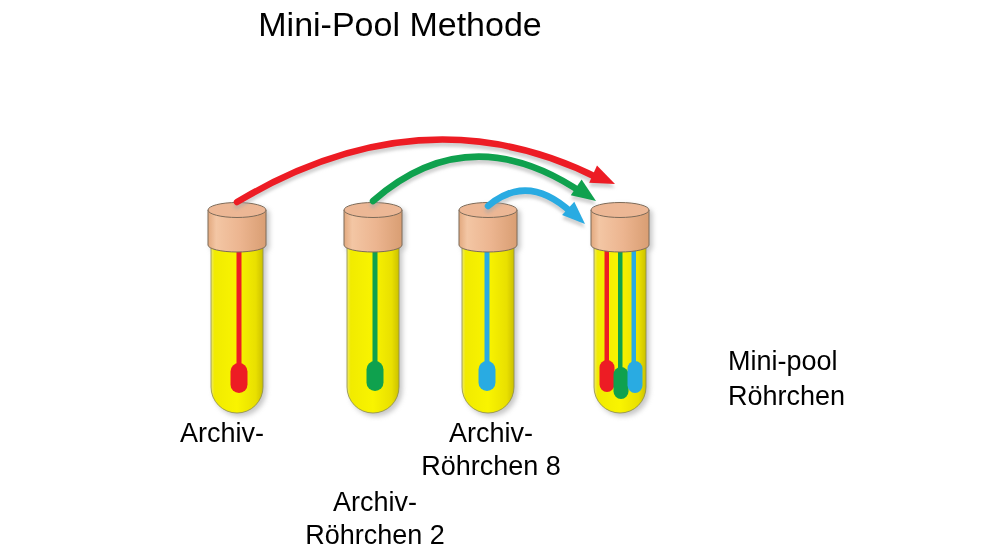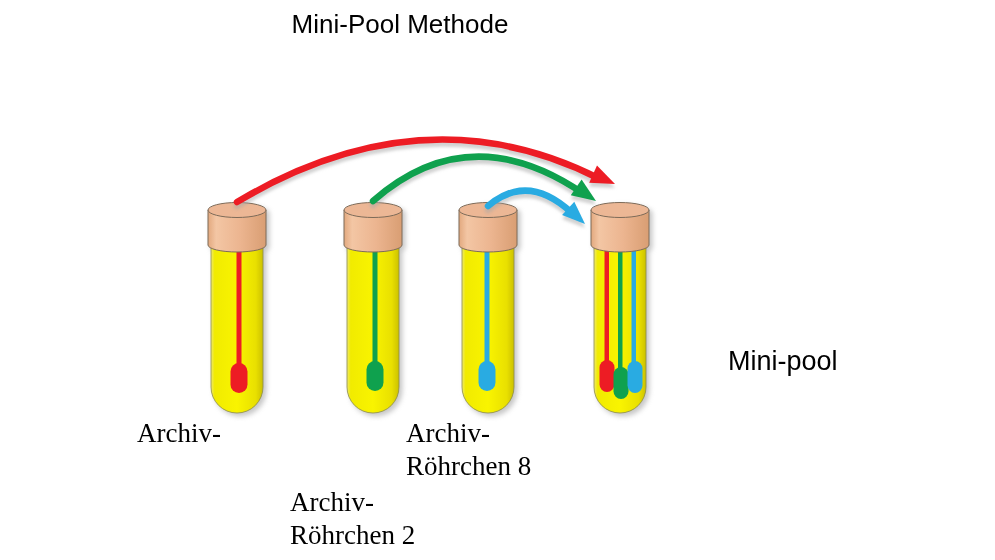--- a/index.html
+++ b/index.html
@@ -9,35 +9,34 @@
     position: relative;
     overflow: hidden;
     font-family: "Liberation Sans", "DejaVu Sans", sans-serif;
     color: #000;
   }
   #diagram-svg { position: absolute; left: 0; top: 0; }
   .page-title {
     position: absolute;
     left: 0; top: 2px; width: 800px;
     text-align: center;
-    font-size: 26px;
+    font-size: 34px;
     line-height: 44px;
     font-weight: 400;
     letter-spacing: 0px;
     color: #000;
     white-space: nowrap;
   }
   .tube-label {
     position: absolute;
     width: 170px;
-    text-align: left;
+    text-align: center;
     font-size: 27px;
     line-height: 33px;
     color: #000;
-    font-family: Liberation Serif, serif;
   }
   .tube-label.l1 { left: 137px; top: 417px; }
   .tube-label.l2 { left: 290px; top: 486px; }
   .tube-label.l3 { left: 406px; top: 417px; }
   .minipool-label {
     position: absolute;
     left: 728px; top: 344px;
     text-align: left;
     font-size: 27px;
     line-height: 35px;
@@ -141,13 +140,14 @@
   <div>Röhrchen 2</div>
 </div>
 
 <div class="tube-label l3">
   <div>Archiv-</div>
   <div>Röhrchen 8</div>
 </div>
 
 <div class="minipool-label">
   <div>Mini-pool</div>
+  <div>Röhrchen</div>
 </div>
 
 </body></html>

